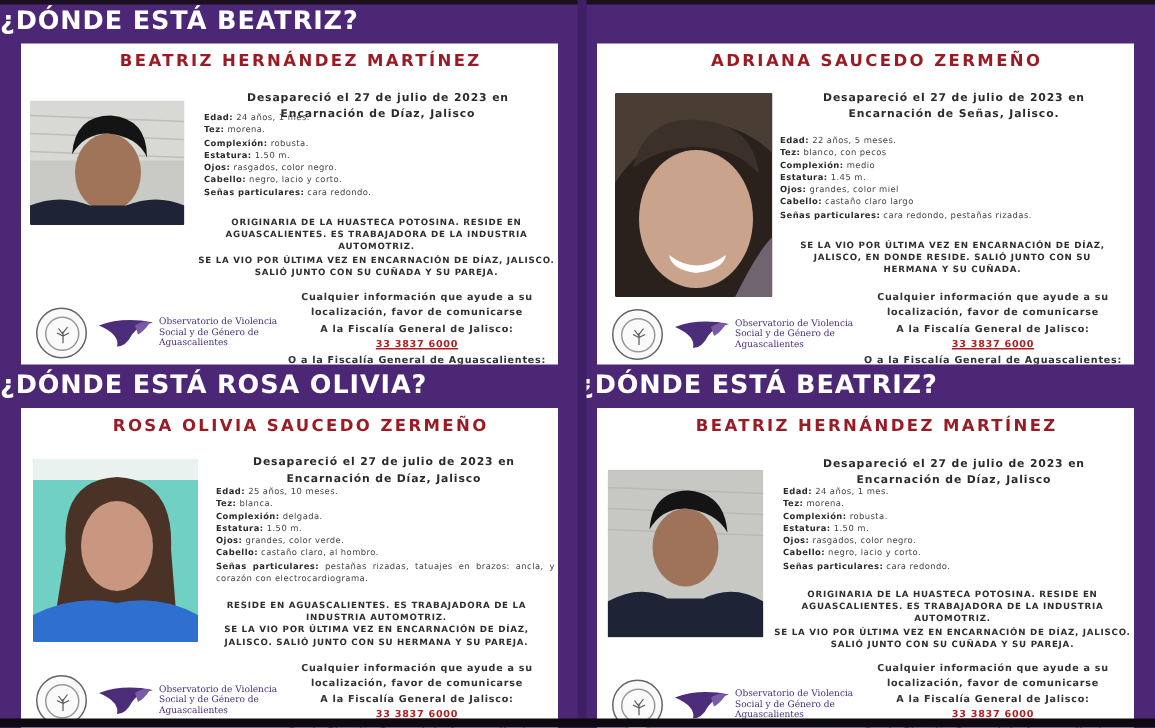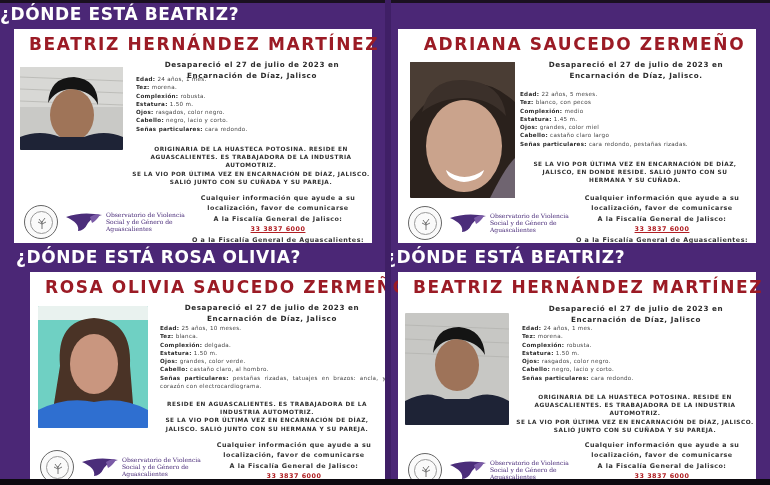--- a/index.html
+++ b/index.html
@@ -5,30 +5,30 @@
   * { box-sizing: border-box; margin: 0; padding: 0; }
   html, body { width: 770px; height: 485px; overflow: hidden; background: #4b2776; }
   body { position: relative; font-family: "DejaVu Sans", sans-serif; }
   .topband { position: absolute; left: 0; top: 0; width: 770px; height: 3px; background: #1a1020; }
   .botband { position: absolute; left: 0; top: 479px; width: 770px; height: 6px; background: #0d0a10; }
   .vsplit { position: absolute; left: 385px; top: 0; width: 6px; height: 485px; background: #3f1f66; }
 
   .poster { position: absolute; width: 385px; height: 243px; overflow: hidden; }
   .poster.p0 { left: 0; top: 0; }
   .poster.p1 { left: 386px; top: 0; }
-  .poster.p2 { left: 16px; top: 243px; }
+  .poster.p2 { left: 0; top: 243px; }
   .poster.p3 { left: 386px; top: 243px; }
 
   .headline { position: absolute; left: 0; width: 100%; top: 4px; 
     color: #ffffff; font-family: "DejaVu Sans", sans-serif; font-weight: bold; font-size: 17px;
     letter-spacing: 0.6px; }
   .card { position: absolute; left: 14px; top: 29px; width: 358px; height: 230px; background: #ffffff; }
   .p1 .card, .p3 .card { left: 12px; }
   .name { position: absolute; top: 5px; left: 0; width: 100%; text-align: center;
-    color: #9b1b25; font-weight: bold; font-size: 17px; letter-spacing: 1.6px;
+    color: #9b1b25; font-weight: bold; font-size: 11px; letter-spacing: 1.6px;
     font-family: "DejaVu Sans", sans-serif; white-space: nowrap; padding-left: 15px; }
   .missing { position: absolute; left: 120px; width: 236px; top: 30px; text-align: center;
     font-size: 7.2px; font-weight: bold; color: #2b2b2b; letter-spacing: 0.6px; line-height: 11px; }
   .photo { position: absolute; border-radius: 1px; overflow: hidden; }
   .traits { position: absolute; left: 122px; top: 56px; width: 232px; font-size: 5.6px; color: #444;
     line-height: 8.3px; letter-spacing: 0.3px; }
   .traits b { color: #2b2b2b; }
   .story { position: absolute; left: 118px; width: 238px; text-align: center; font-size: 5.8px;
     font-weight: bold; color: #2f2f2f; letter-spacing: 0.5px; line-height: 8.2px; }
   .contact { position: absolute; left: 172px; width: 184px; text-align: center; font-size: 6.4px;
@@ -112,21 +112,21 @@
 
     </div>
   </div>
 </section>
 
 <section class="poster p1">
   <div class="card">
     <div class="name">ADRIANA SAUCEDO ZERMEÑO</div>
     <div class="missing" style="top:30px;">
       <div>Desapareció el 27 de julio de 2023 en</div>
-      <div>Encarnación de Díaz, Jalisco.</div>
+      <div>Encarnación de Señas, Jalisco.</div>
     </div>
     <div class="photo" style="left:12px; top:33px; width:105px; height:136px;">
       <svg width="105" height="136" viewBox="0 0 105 136">
         <rect width="105" height="136" fill="#2a211c"></rect>
         <path d="M0 0 L105 0 L105 40 Q70 8 30 30 Q10 44 0 60Z" fill="#4a3d34"></path>
         <ellipse cx="54" cy="84" rx="38" ry="46" fill="#caa38c"></ellipse>
         <path d="M12 50 Q20 16 54 18 Q92 20 96 54 Q80 36 54 36 Q30 36 12 50Z" fill="#3b302a"></path>
         <path d="M36 108 Q54 122 74 108 Q72 118 54 120 Q38 118 36 108Z" fill="#ffffff"></path>
         <path d="M80 136 Q96 104 105 96 L105 136Z" fill="#6f6470"></path>
       </svg>

